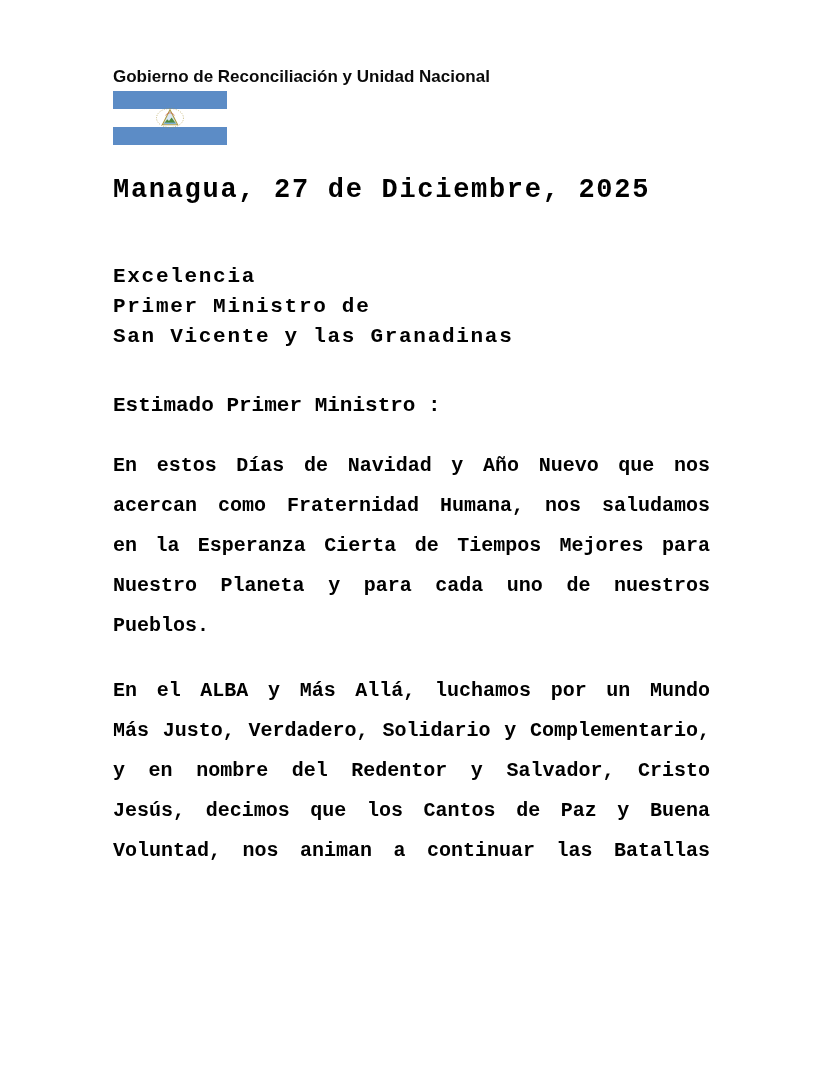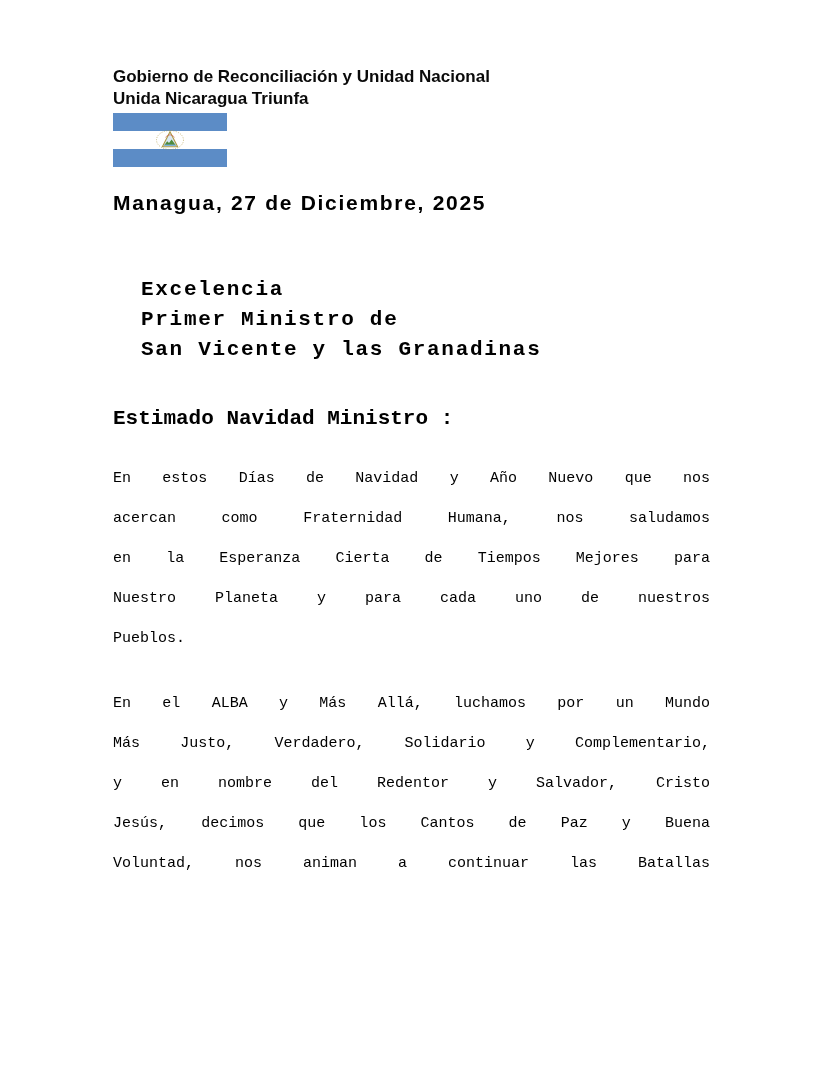--- a/index.html
+++ b/index.html
@@ -24,72 +24,70 @@
     line-height: 22px;
     color: #0a0a0a;
   }
   .flag {
     display: block;
     margin-top: 3px;
     width: 114px;
     height: 54px;
   }
   .date-line {
-    margin-top: 24px;
-    font-family: Liberation Sans, sans-serif;
+    margin-top: 33px;
+    font-family: Liberation Mono, monospace;
     font-weight: bold;
-    font-size: 21px;
+    font-size: 27px;
     line-height: 24px;
     letter-spacing: 1.7px;
     white-space: nowrap;
   }
   .recipient {
     margin-top: 60px;
     font-family: "Liberation Mono", "DejaVu Sans Mono", monospace;
     font-weight: bold;
     font-size: 21px;
     line-height: 30px;
     letter-spacing: 1.7px;
-    margin-left: 28px;
   }
   .recipient .addr-line { white-space: nowrap; }
   .salutation {
     margin-top: 42px;
     font-family: "Liberation Mono", "DejaVu Sans Mono", monospace;
     font-weight: bold;
     font-size: 21px;
     line-height: 24px;
     white-space: nowrap;
   }
   .letter-body { width: 597px; }
   .para {
     margin-top: 28px;
     font-family: "Liberation Mono", "DejaVu Sans Mono", monospace;
-    font-weight: normal;
-    font-size: 15px;
+    font-weight: bold;
+    font-size: 20px;
     line-height: 40px;
   }
   .para + .para { margin-top: 25px; }
   .para .line {
     text-align: justify;
     text-align-last: justify;
   }
   .para .line.plain {
     text-align: left;
     text-align-last: left;
   }
 </style>
 </head>
 <body>
 
 <div class="page">
 
   <div class="hdr">
     <div>Gobierno de Reconciliación y Unidad Nacional</div>
-    <div>Unida Nicaragua Triunfa</div>
   </div>
 
   <svg class="flag" viewBox="0 0 114 54" xmlns="http://www.w3.org/2000/svg" aria-hidden="true">
     <rect x="0" y="0" width="114" height="18" fill="#5C8CC6"></rect>
     <rect x="0" y="18" width="114" height="18" fill="#FFFFFF"></rect>
     <rect x="0" y="36" width="114" height="18" fill="#5C8CC6"></rect>
     <g transform="translate(57,27)">
       <ellipse cx="0" cy="0" rx="13.5" ry="9.5" fill="none" stroke="#AE9A45" stroke-width="0.9" stroke-dasharray="1,1.4" opacity="0.75"></ellipse>
       <path d="M0,-8.2 L7.6,6.8 L-7.6,6.8 Z" fill="#D9E8F4" stroke="#AE9A45" stroke-width="1.1"></path>
       <path d="M-6,5.6 L-2.8,1.2 L-1,3 L1.6,-0.4 L6,5.6 Z" fill="#4E8A3C"></path>
@@ -99,21 +97,21 @@
   </svg>
 
   <div class="date-line">Managua, 27 de Diciembre, 2025</div>
 
   <div class="recipient">
       <div class="addr-line">Excelencia</div>
       <div class="addr-line">Primer Ministro de</div>
       <div class="addr-line">San Vicente y las Granadinas</div>
     </div>
 
-  <div class="salutation">Estimado Navidad Ministro :</div>
+  <div class="salutation">Estimado Primer Ministro :</div>
 
   <div class="letter-body">
       <div class="para">
         <div class="line">En estos Días de Navidad y Año Nuevo que nos</div>
         <div class="line">acercan como Fraternidad Humana, nos saludamos</div>
         <div class="line">en la Esperanza Cierta de Tiempos Mejores para</div>
         <div class="line">Nuestro Planeta y para cada uno de nuestros</div>
         <div class="line plain">Pueblos.</div>
       </div>
       <div class="para">

